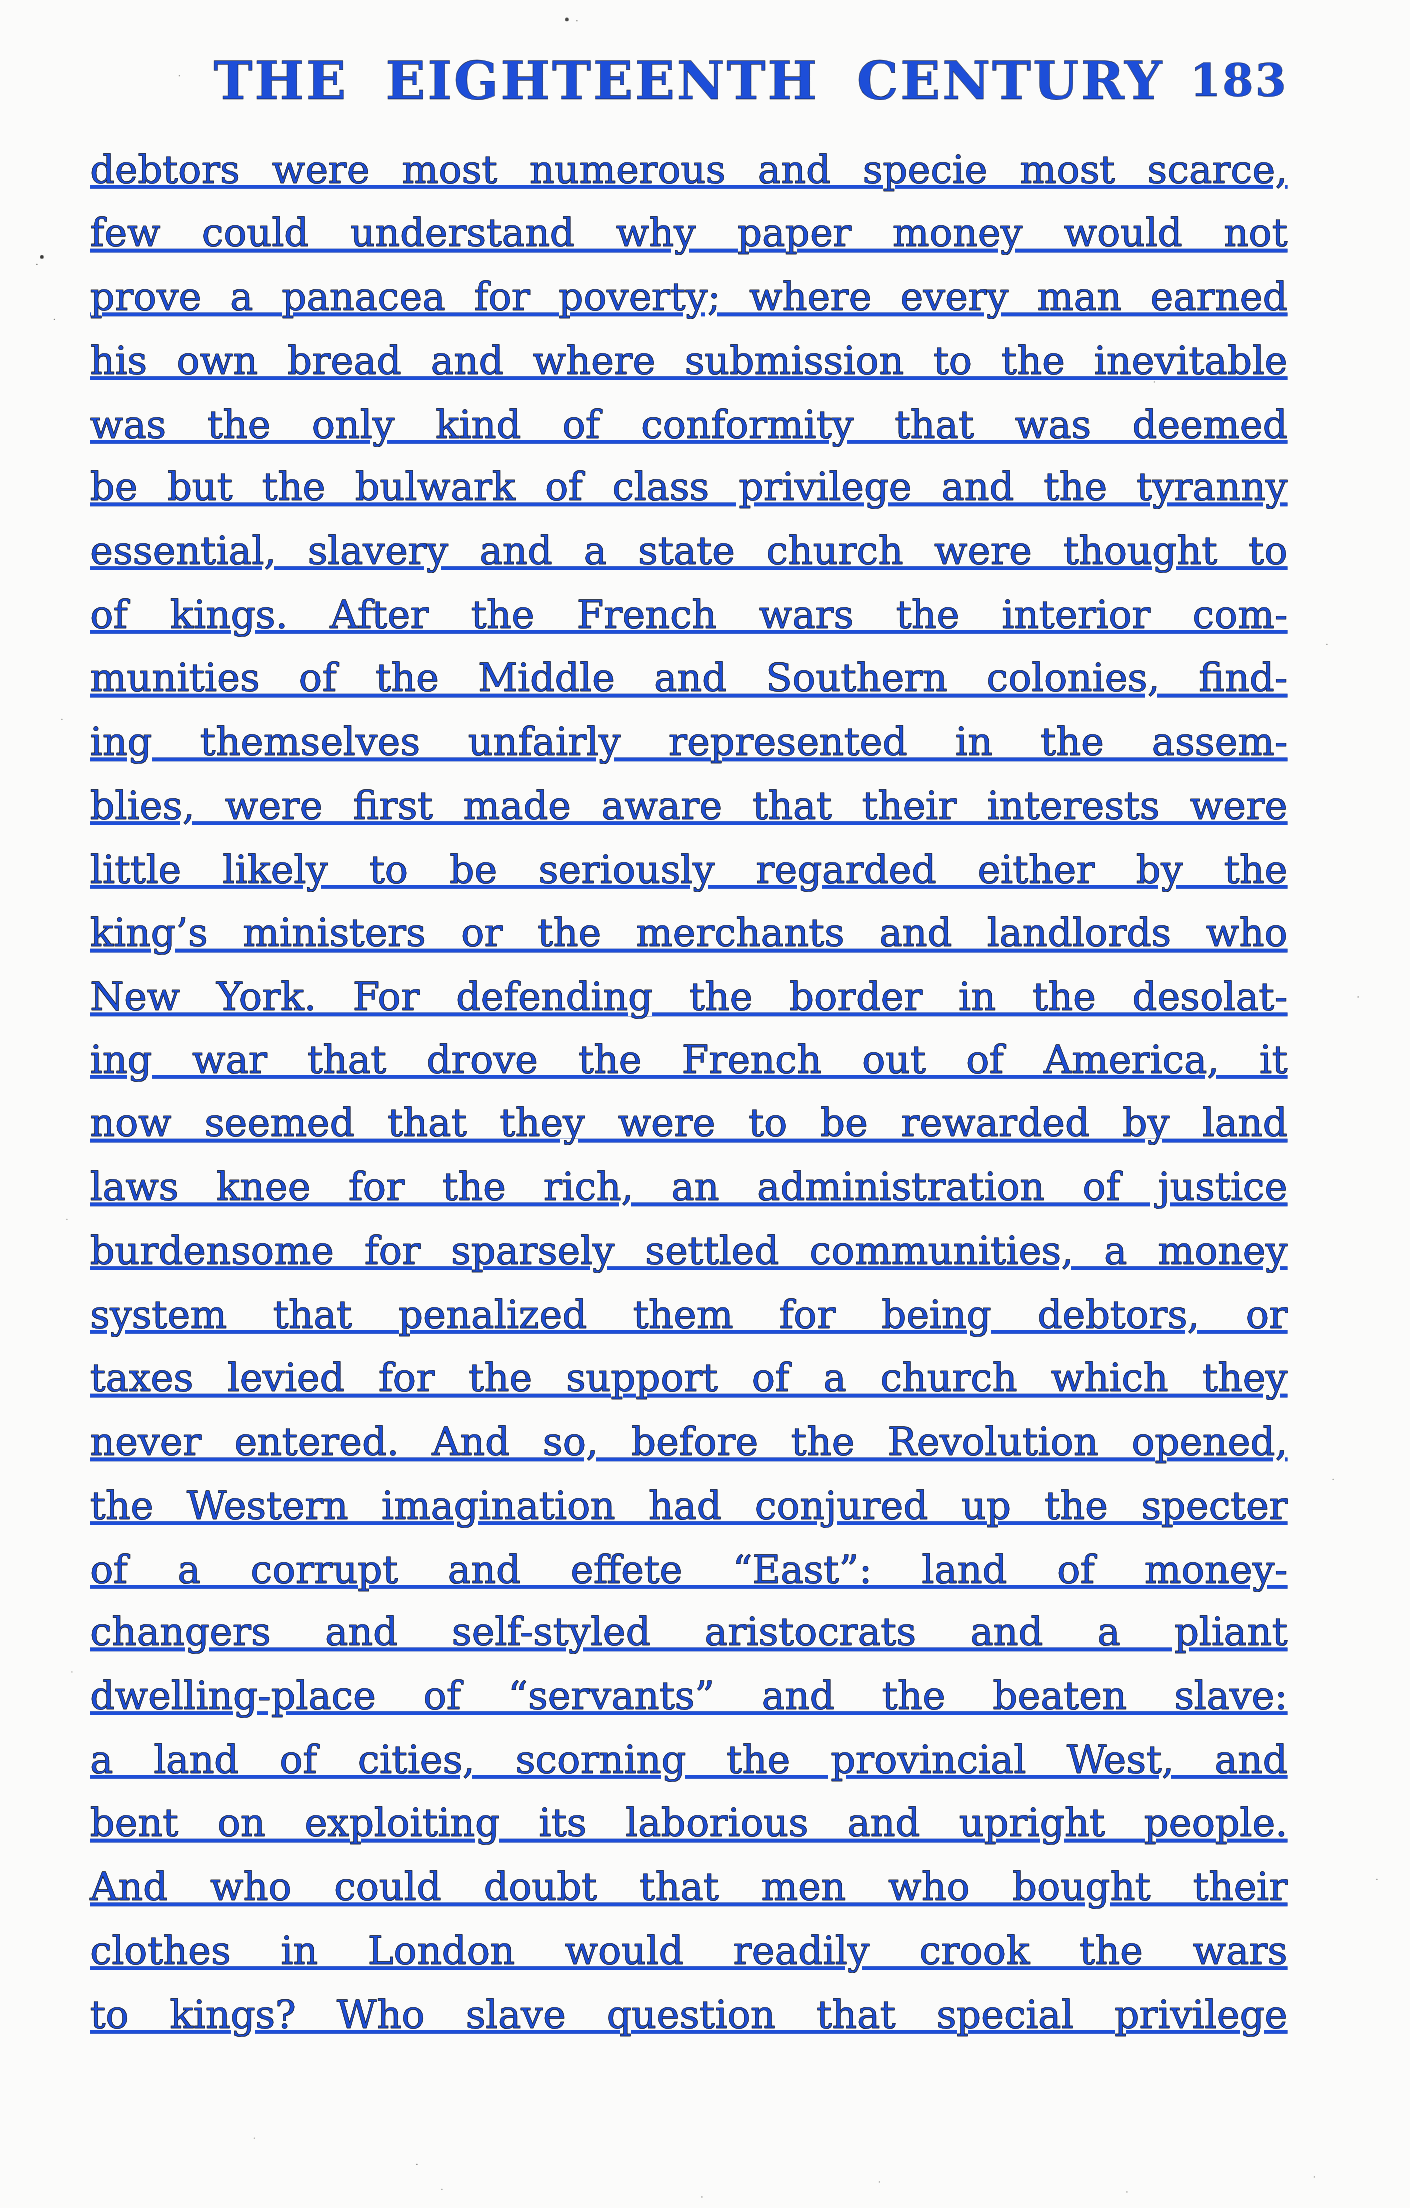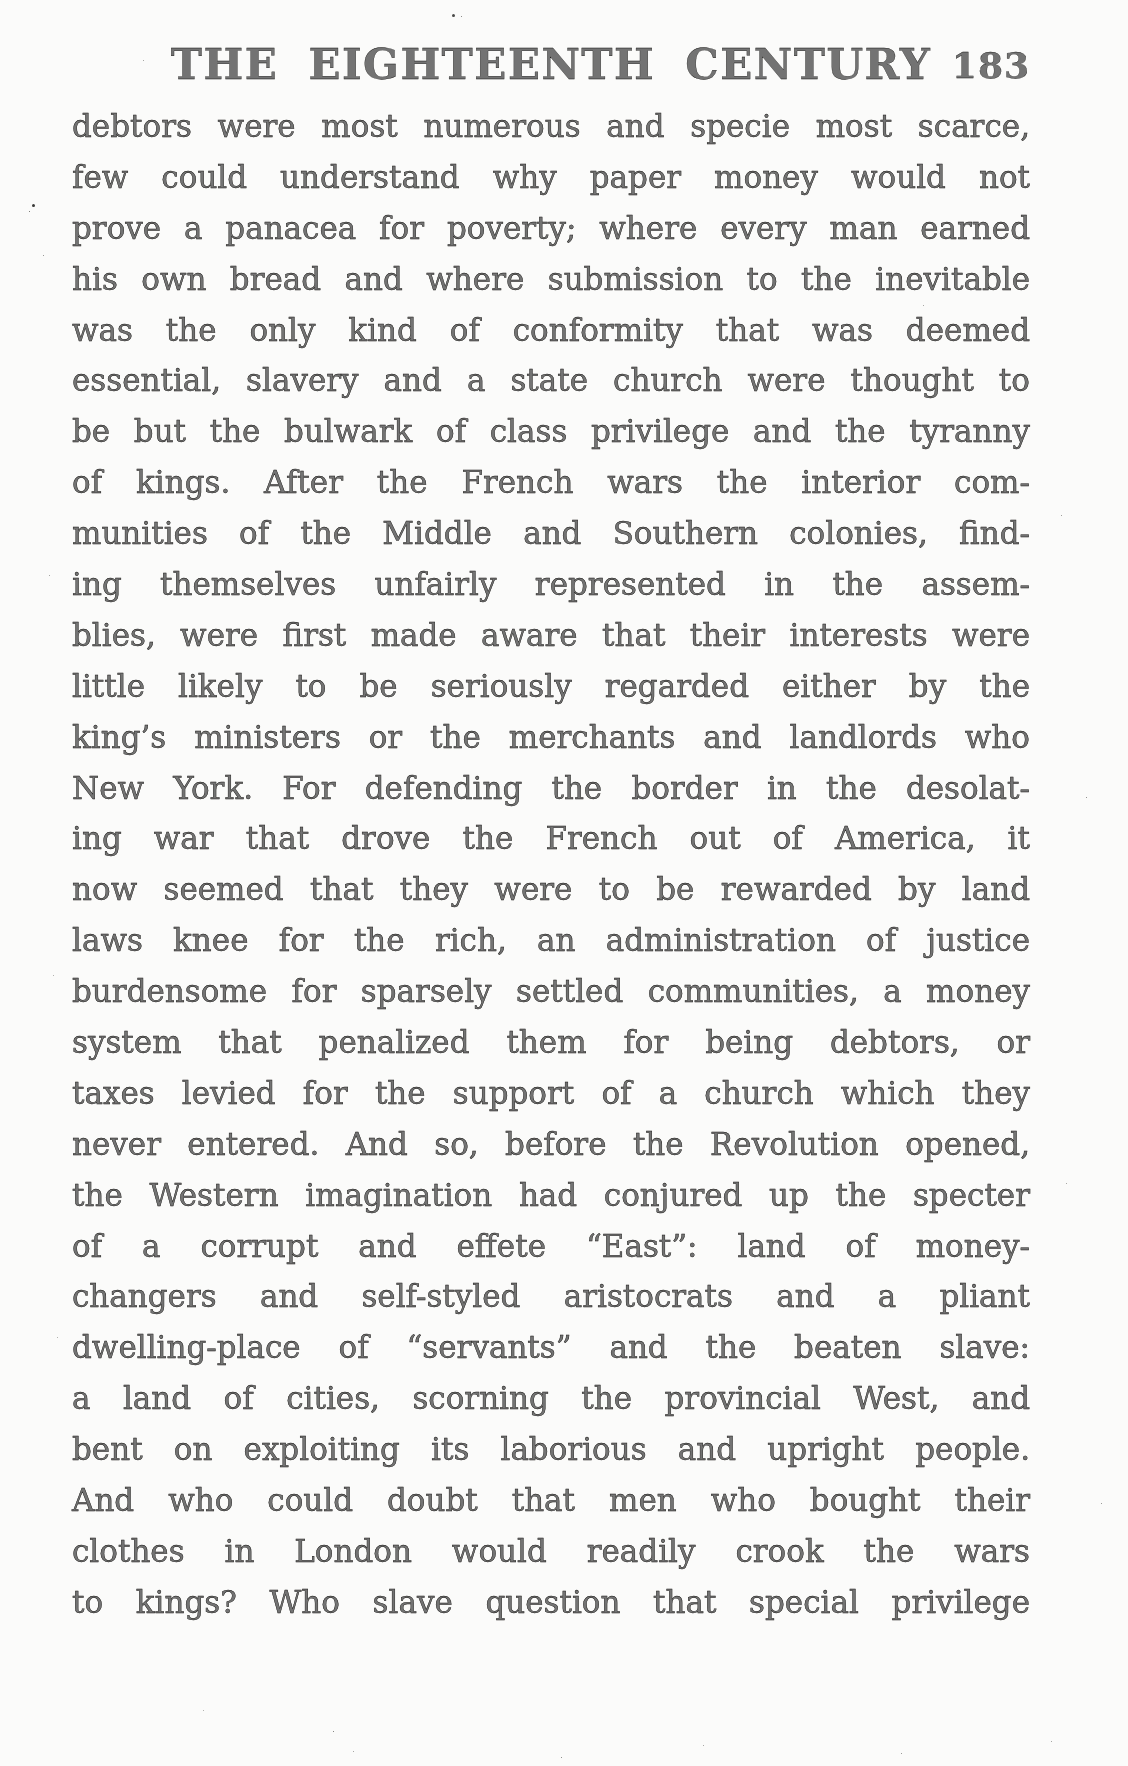--- a/index.html
+++ b/index.html
@@ -12,21 +12,21 @@
     background: #fbfbfa;
     overflow: hidden;
     font-family: "DejaVu Serif", "Liberation Serif", serif;
   }
   .page {
     position: relative;
     width: 1128px;
     height: 1766px;
     box-sizing: border-box;
     padding-top: 40px;
-    color: #737373;
+    color: #1d4ed8;
   }
   .column {
     position: relative;
     margin-left: 72px;
     width: 958px;
   }
   .pagehead {
     position: relative;
     height: 50px;
     text-align: center;
@@ -44,21 +44,22 @@
     position: absolute;
     right: 0;
     top: 0;
     font-size: 36px;
     line-height: 50px;
     font-weight: bold;
     letter-spacing: 1px;
     -webkit-text-stroke: 0.3px #0f0e0c;
   }
   .bodytext {
-    margin-top: 11px;
+    margin-top: 21px;
+    text-decoration: underline;
   }
   .line {
     height: 50.9px;
     line-height: 50.9px;
     font-size: 31px;
     text-align: justify;
     text-align-last: justify;
     white-space: normal;
     overflow: visible;
     -webkit-text-stroke: 0.35px #141310;
@@ -106,22 +107,22 @@
       <span class="title">THE EIGHTEENTH CENTURY</span>
       <span class="pagenum">183</span>
     </div>
     <div class="bodytext">
 
     <div class="line">debtors were most numerous and specie most scarce,</div>
         <div class="line">few could understand why paper money would not</div>
         <div class="line">prove a panacea for poverty; where every man earned</div>
         <div class="line">his own bread and where submission to the inevitable</div>
         <div class="line">was the only kind of conformity that was deemed</div>
+        <div class="line">be but the bulwark of class privilege and the tyranny</div>
         <div class="line">essential, slavery and a state church were thought to</div>
-        <div class="line">be but the bulwark of class privilege and the tyranny</div>
         <div class="line">of kings. After the French wars the interior com-</div>
         <div class="line">munities of the Middle and Southern colonies, find-</div>
         <div class="line">ing themselves unfairly represented in the assem-</div>
         <div class="line">blies, were first made aware that their interests were</div>
         <div class="line">little likely to be seriously regarded either by the</div>
         <div class="line">king’s ministers or the merchants and landlords who</div>
         <div class="line">New York. For defending the border in the desolat-</div>
         <div class="line">ing war that drove the French out of America, it</div>
         <div class="line">now seemed that they were to be rewarded by land</div>
         <div class="line">laws knee for the rich, an administration of justice</div>

